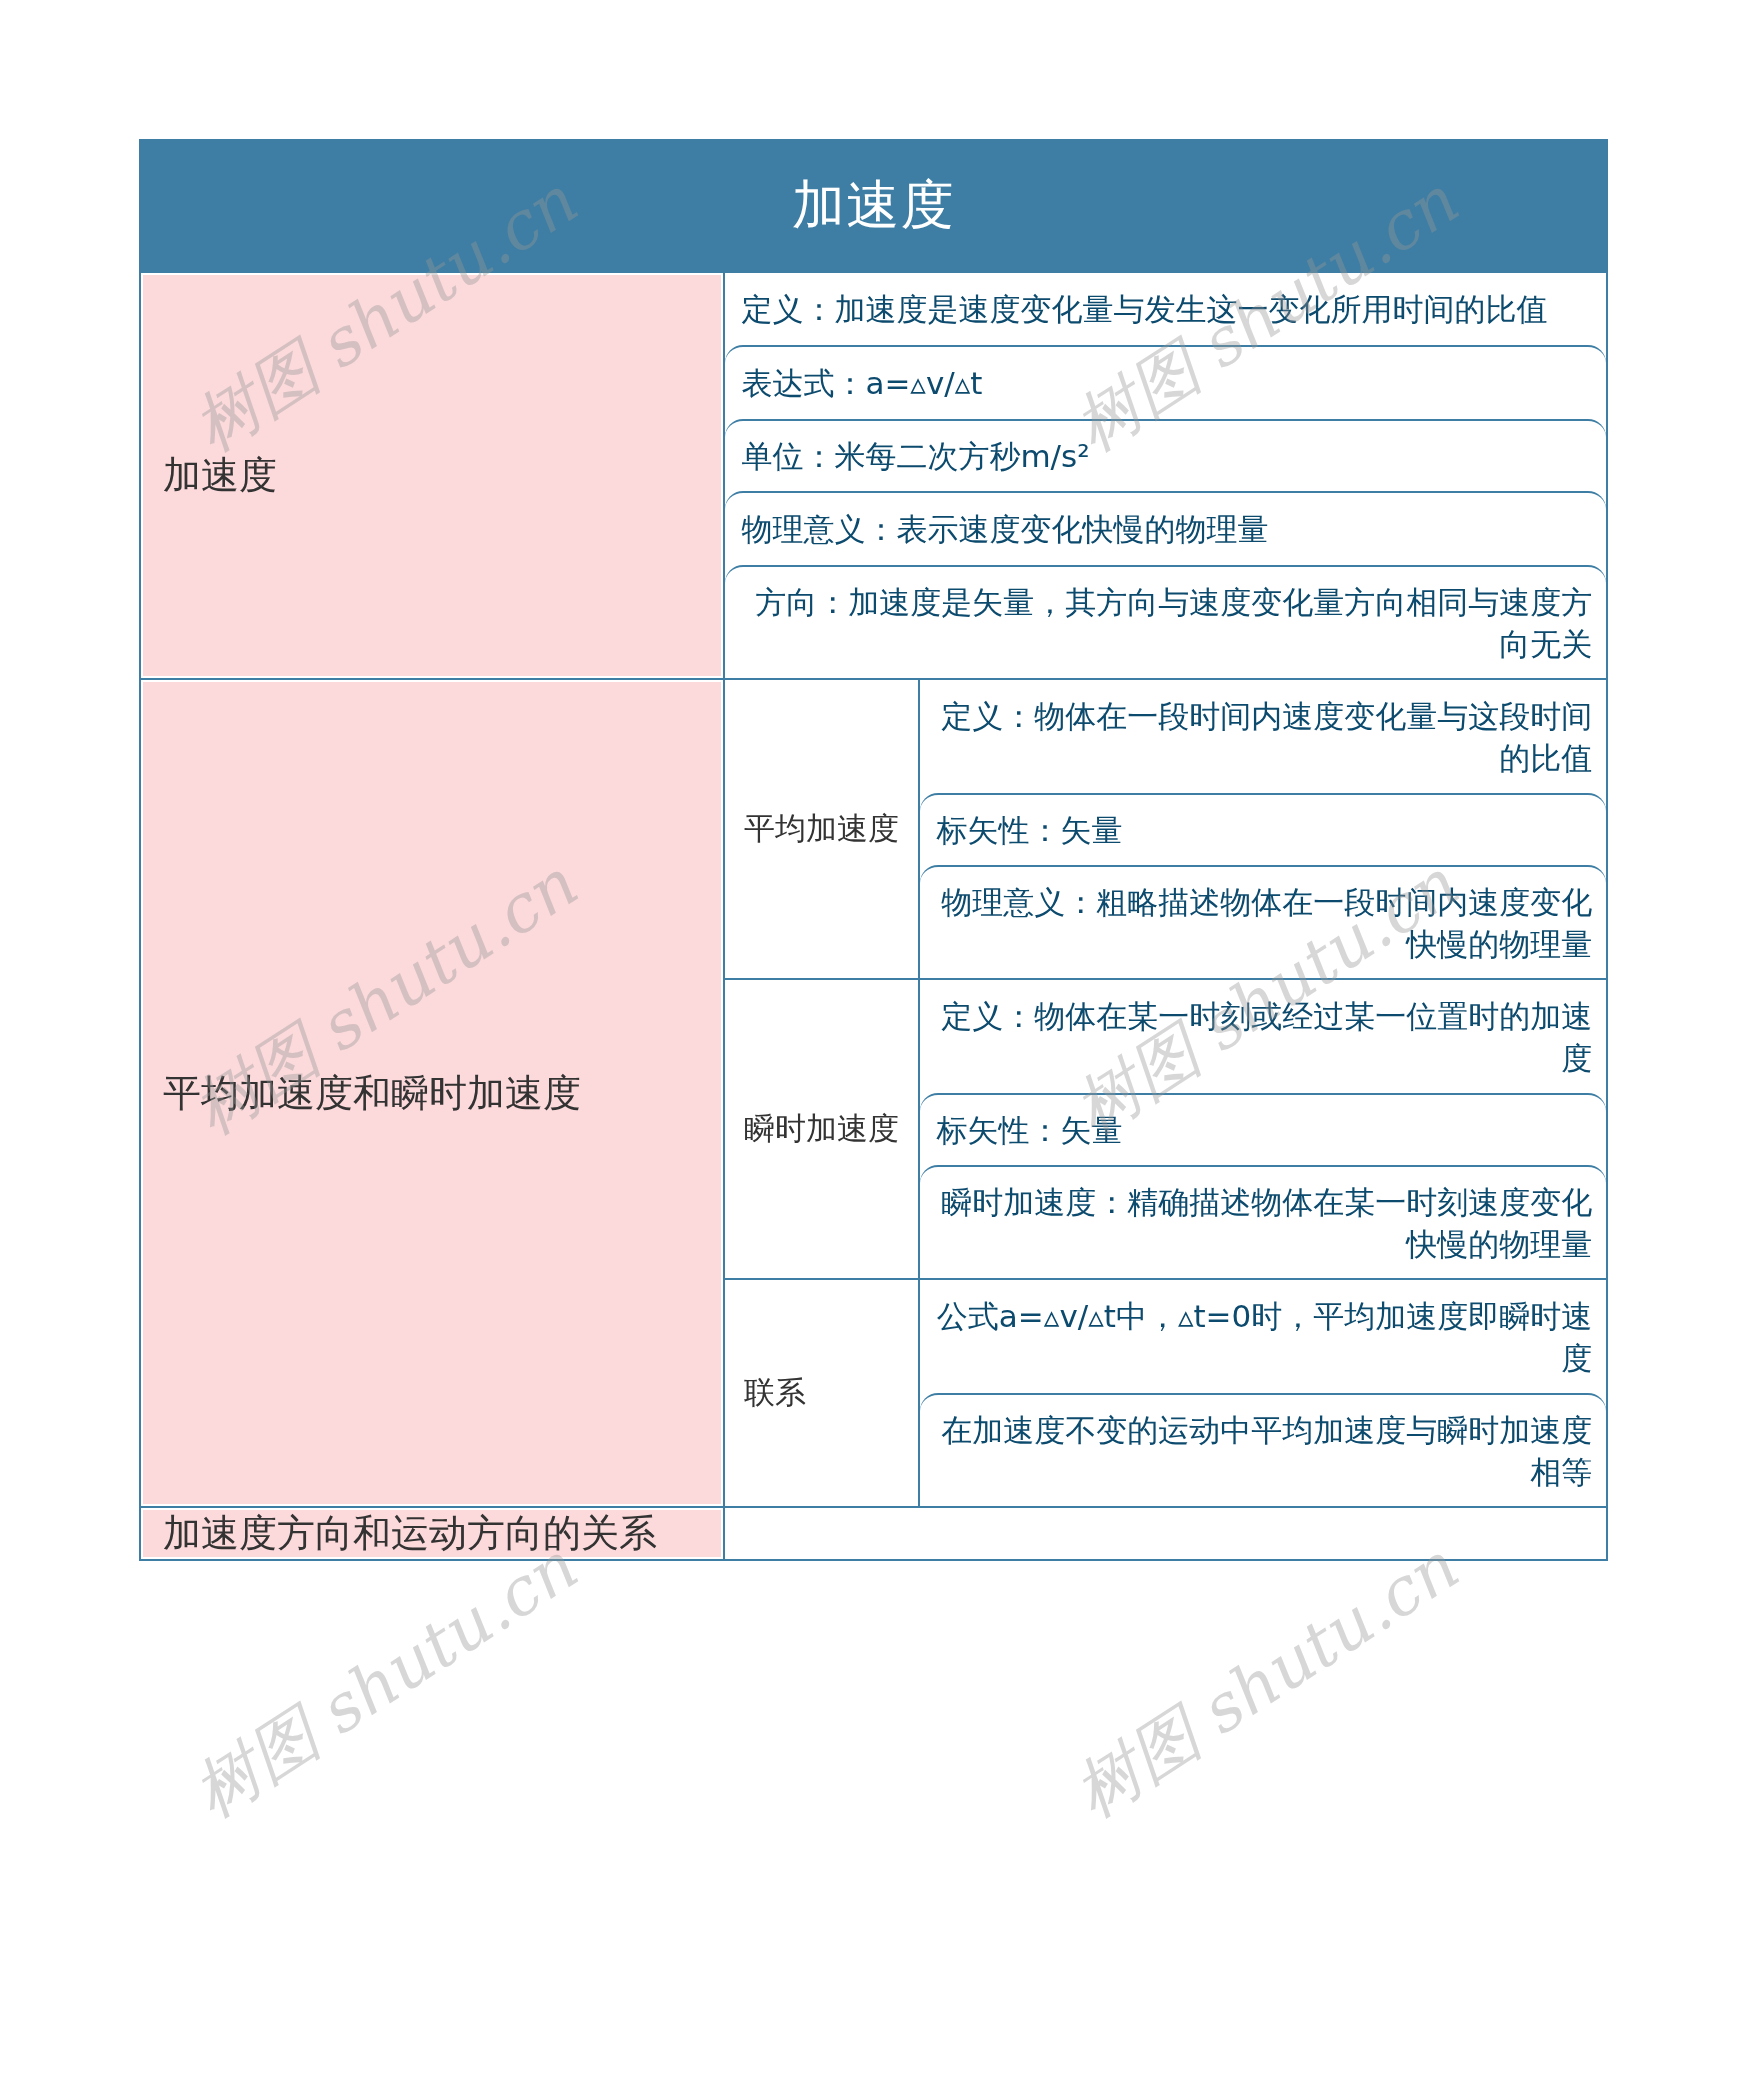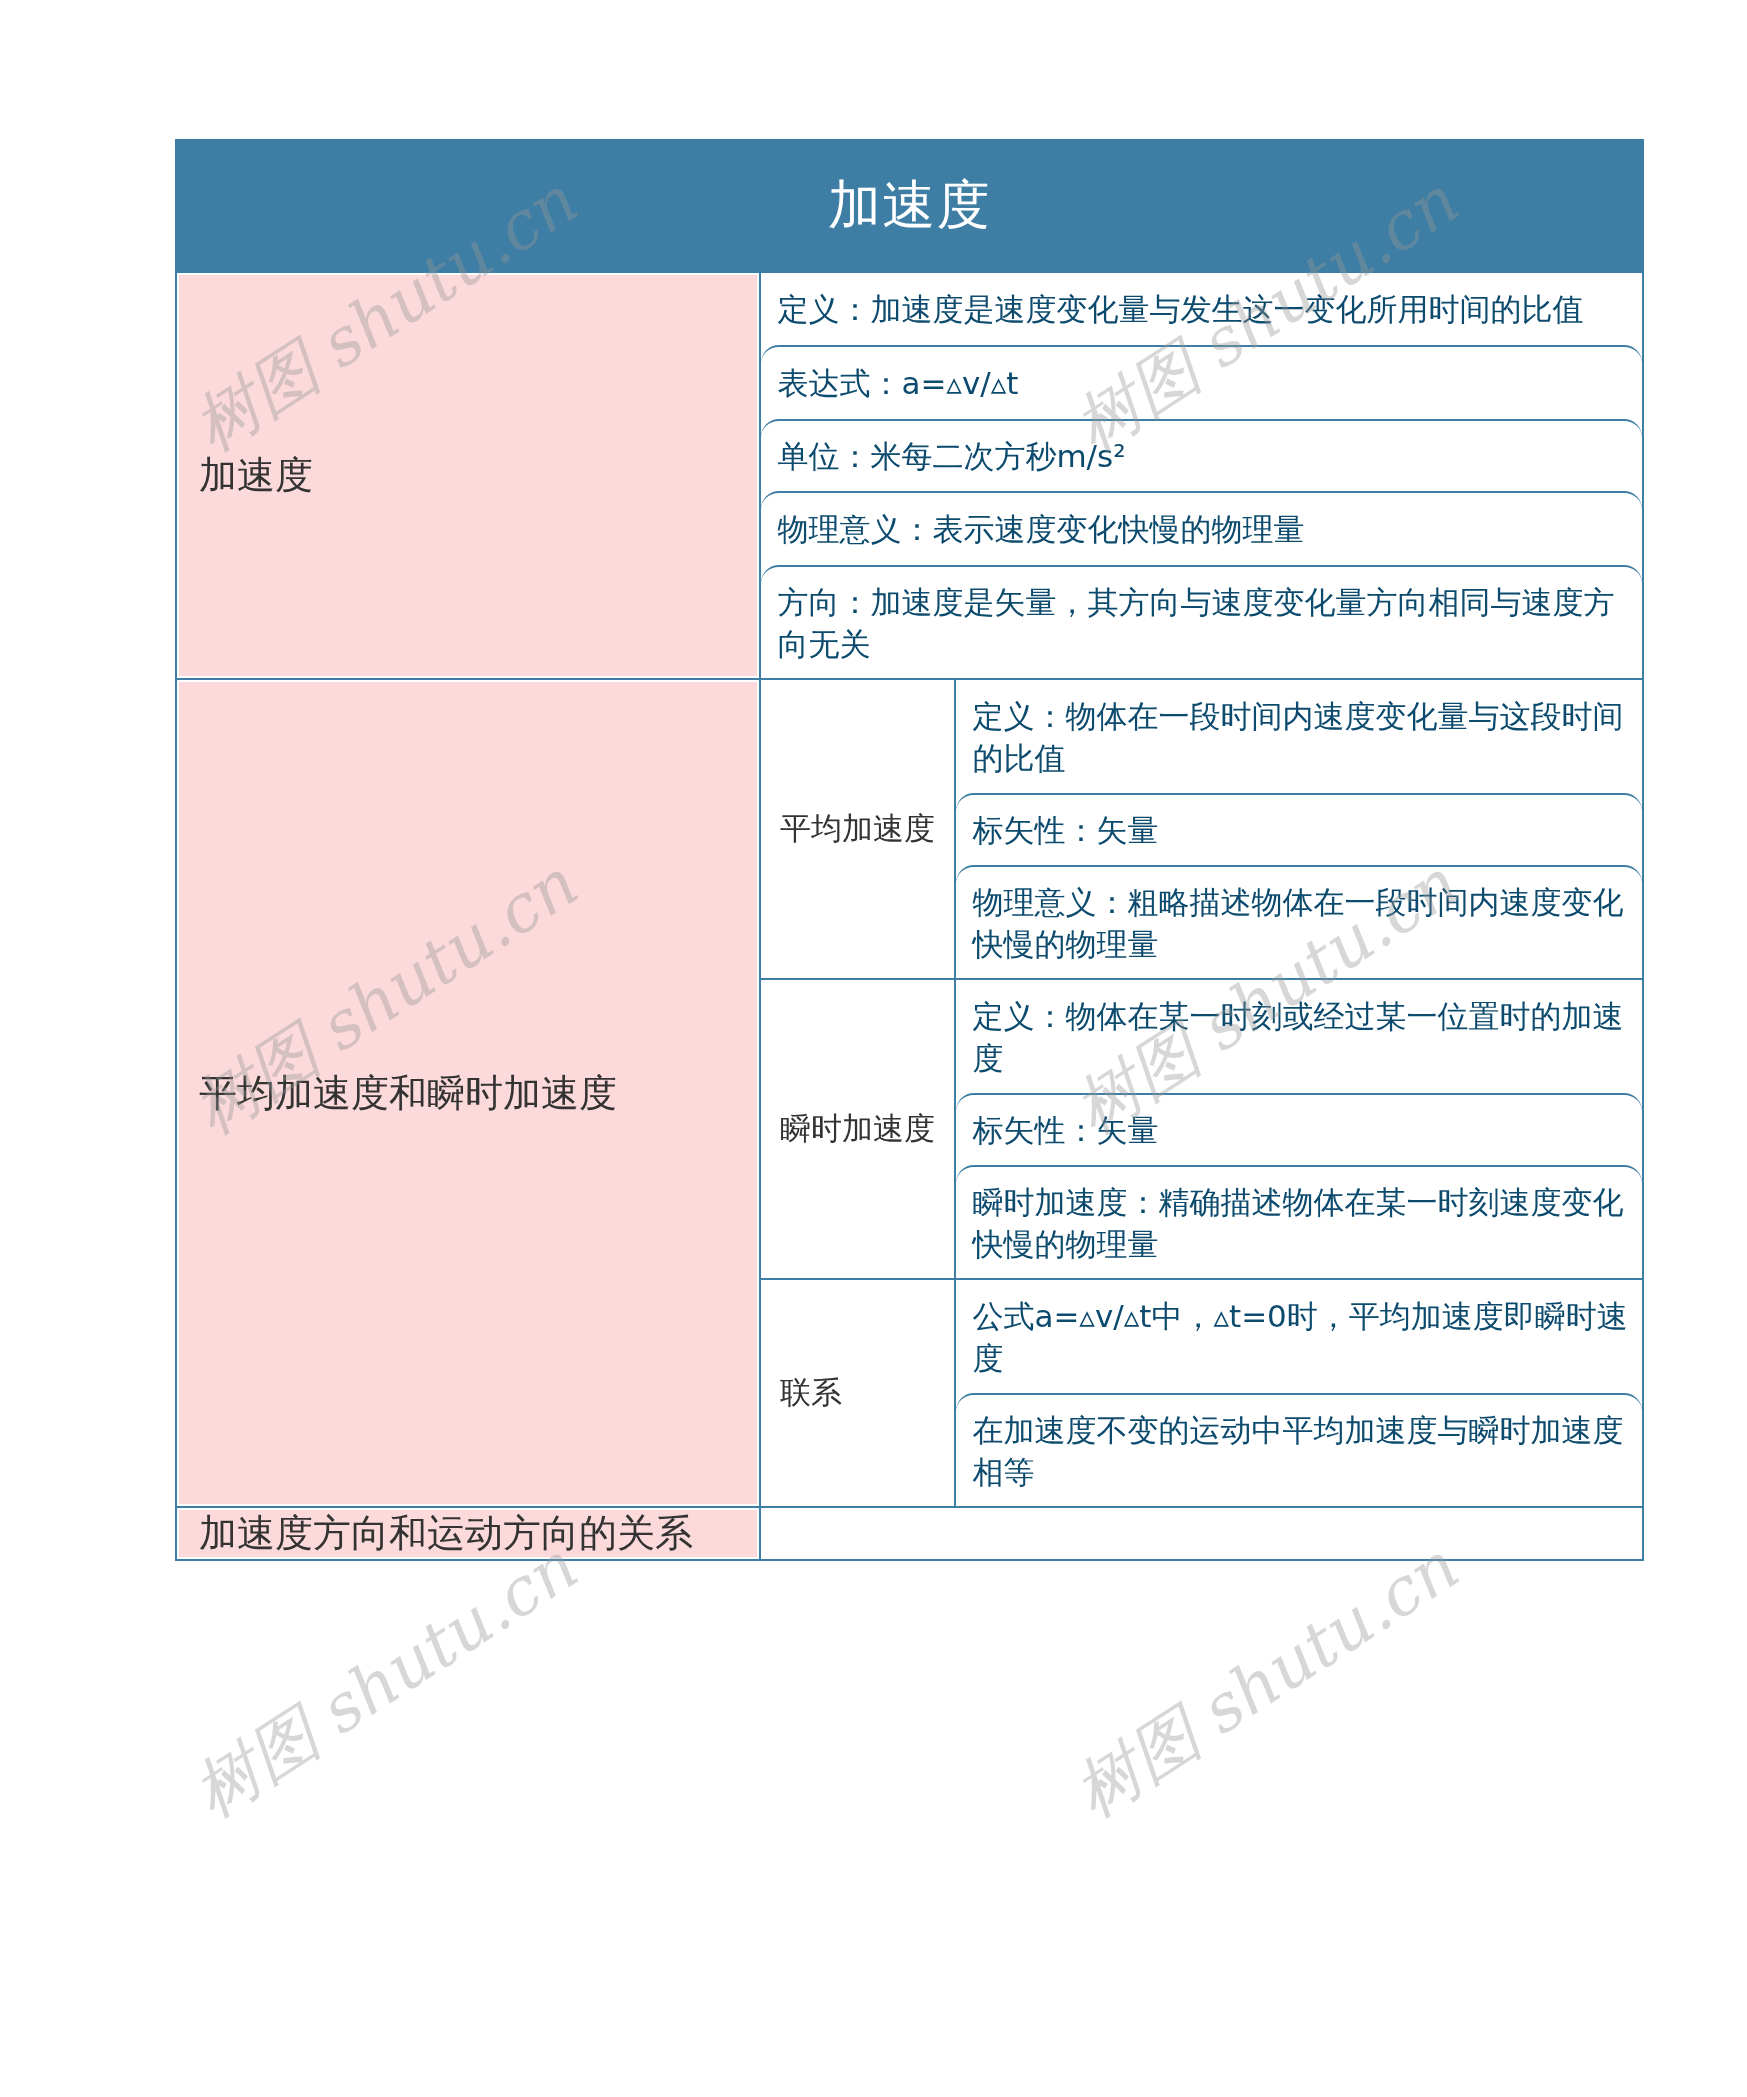--- a/index.html
+++ b/index.html
@@ -16,21 +16,20 @@
     color: #333333;
   }
   .sheet {
     position: absolute;
     left: 139px;
     top: 139px;
     width: 1469px;
     border: 2.7px solid #3E7EA4;
     box-sizing: border-box;
     background: #ffffff;
-    margin-left: 36px;
   }
   .title-bar {
     height: 130px;
     background: #3E7EA4;
     color: #ffffff;
     display: flex;
     align-items: center;
     justify-content: center;
     font-size: 53px;
     letter-spacing: 1.4px;
@@ -64,21 +63,21 @@
     box-sizing: border-box;
     font-size: 31px;
     line-height: 42px;
     color: #0c4a6e;
   }
   .leaf + .leaf {
     border-top: 2.7px solid #3E7EA4;
     border-radius: 18px;
   }
   .h1 { height: 72px; }
-  .h2 { height: 113px; }
+  .h2 { height: 113px; text-align: right; }
   .sub {
     display: flex;
   }
   .sub + .sub {
     border-top: 2.7px solid #3E7EA4;
   }
   .sub-label {
     width: 195px;
     flex: 0 0 195px;
     display: flex;

